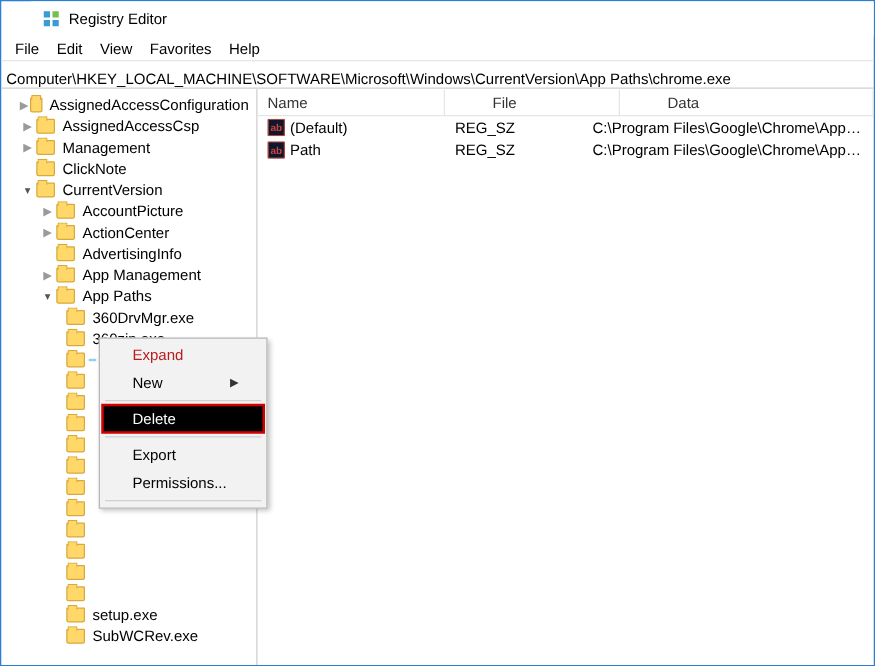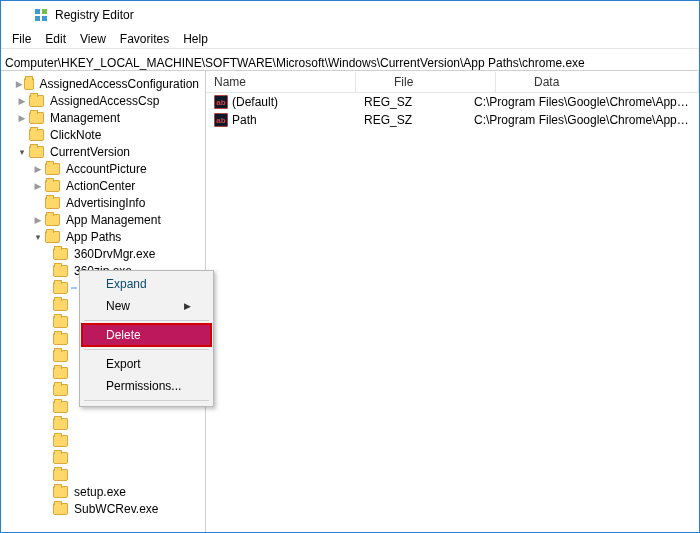--- a/index.html
+++ b/index.html
@@ -131,24 +131,24 @@
     box-shadow: 2px 2px 4px rgba(0,0,0,0.25);
     padding: 2px;
     z-index: 10;
   }
   .ctxmenu .mi {
     padding: 4px 20px 4px 24px;
     font-size: 12px;
     cursor: default;
     display: flex; justify-content: space-between; align-items: center;
   }
-  .ctxmenu .mi.disabled { color: #0c4a6e; align-items: center; }
+  .ctxmenu .mi.disabled { color: #b91c1c; align-items: center; }
   .ctxmenu .sep { height: 1px; background: #d0d0d0; margin: 3px 2px; }
   .ctxmenu .mi.highlighted {
-    background: #be185d;
+    background: #000000;
     color: #fff;
     outline: 2px solid #d20000;
     outline-offset: -1px;
   }
   .ctxmenu .arrow { font-size: 9px; color: #333; }
 </style>
 </head>
 <body>
 
 <div class="titlebar">

